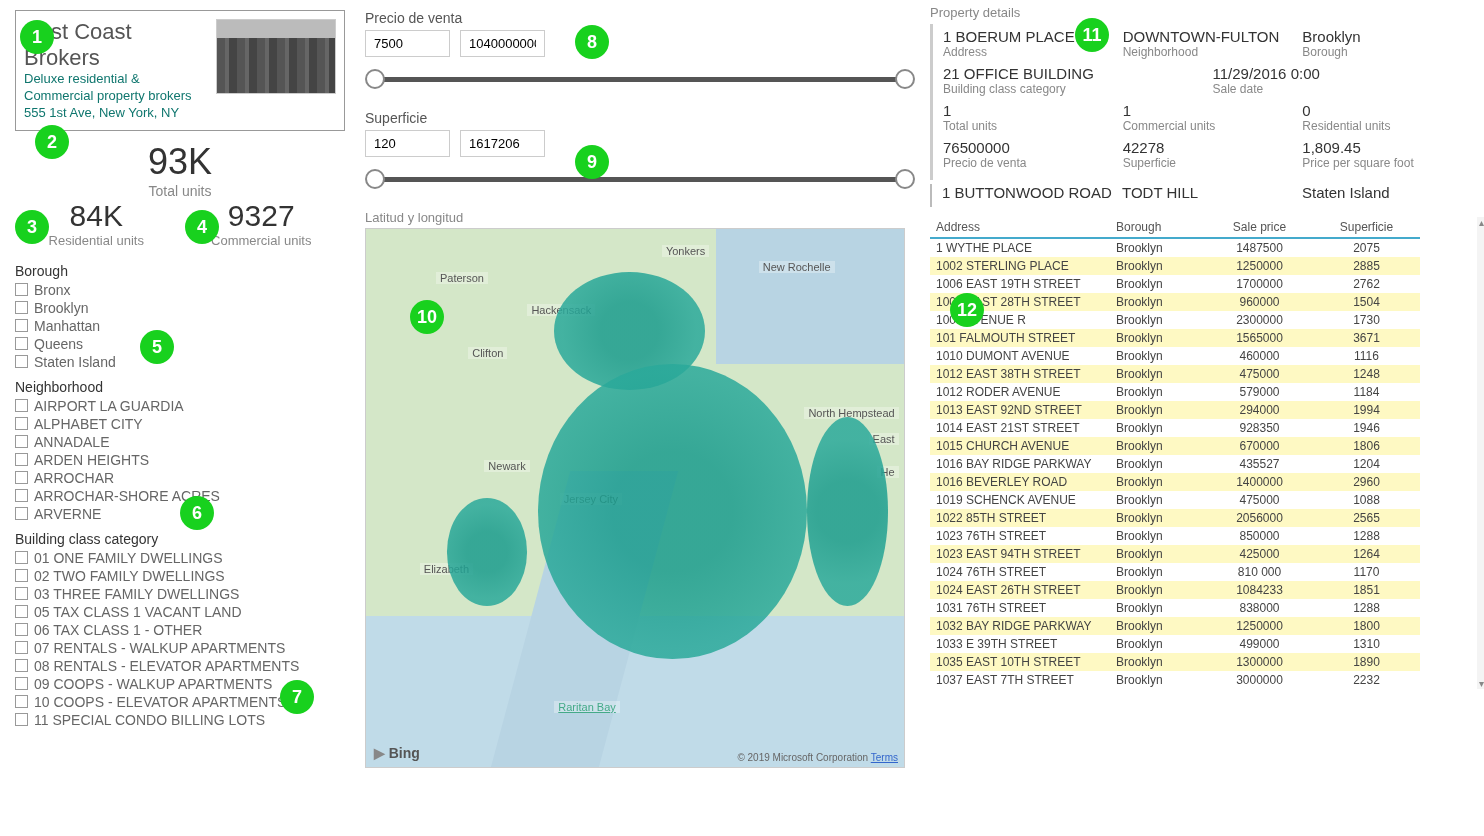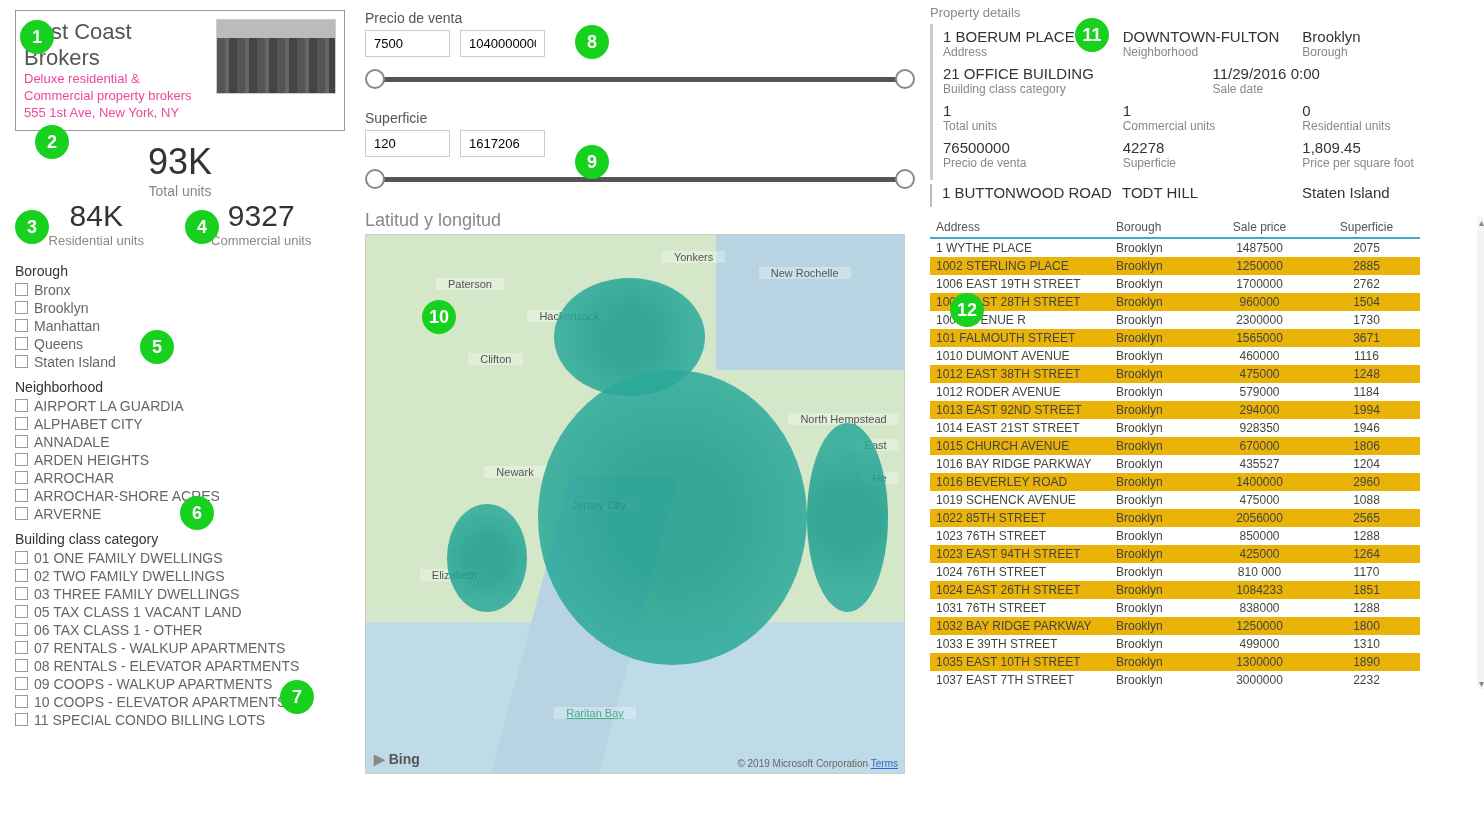--- a/index.html
+++ b/index.html
@@ -5,58 +5,58 @@
 * { box-sizing: border-box; margin: 0; padding: 0; }
 body { font-family: 'Segoe UI', Arial, sans-serif; font-size: 13px; color: #333; background: #fff; width: 1484px; height: 836px; position: relative; overflow: hidden; }
 .container { display: flex; height: 100%; }
 .left-col { width: 360px; padding: 10px 15px; }
 .mid-col { width: 560px; padding: 10px 5px; }
 .right-col { flex: 1; padding: 5px 10px; }
 
 .header-card { border: 1px solid #999; padding: 8px; display: flex; gap: 8px; margin-bottom: 10px; }
 .header-text { flex: 1; }
 .company-name { font-size: 22px; color: #555; font-weight: 300; }
-.company-sub { font-size: 13px; color: #ec4899; line-height: 1.3; }
+.company-sub { font-size: 13px; color: #0f766e; line-height: 1.3; }
 .city-img { width: 120px; height: 75px; background: linear-gradient(#bbb 40%, #888 60%, #666); border: 1px solid #ccc; position: relative; }
 .city-img::before { content:''; position:absolute; bottom:0; left:0; right:0; height:55px; background: repeating-linear-gradient(90deg, #555 0 8px, #666 8px 12px, #444 12px 20px); }
 .kpi-big { text-align:center; }
 .kpi-val { font-size: 36px; font-weight: 300; color: #333; }
 .kpi-lbl { font-size: 14px; color: #888; }
 .kpi-sub-row { display:flex; justify-content:space-around; margin-bottom:15px; }
 .kpi-sub { text-align:center; }
 .kpi-sub-val { font-size: 30px; font-weight: 400; color:#333; }
 .kpi-sub-lbl { font-size:13px; color:#888; }
 
 .badge { position:absolute; width:34px; height:34px; border-radius:50%; background:#18d11e; color:#fff; font-weight:bold; font-size:18px; display:flex; align-items:center; justify-content:center; z-index:10; }
 .b1{top:20px;left:20px}.b2{top:125px;left:35px}.b3{top:210px;left:15px}.b4{top:210px;left:185px}
 .b5{top:330px;left:140px}.b6{top:496px;left:180px}.b7{top:680px;left:280px}
-.b8{top:25px;left:575px}.b9{top:145px;left:575px}.b10{top:300px;left:422px}
+.b8{top:25px;left:575px}.b9{top:145px;left:575px}.b10{top:300px;left:410px}
 .b11{top:18px;left:1075px}.b12{top:293px;left:950px}
 
 .slicer-title { font-size:14px; color:#333; margin: 2px 0; }
 .slicer-list { margin-bottom:8px; max-height:140px; overflow:hidden; }
 .slicer-list.tall { max-height:250px; }
 .slicer-item { display:flex; align-items:center; gap:6px; padding:1px 0; color:#666; font-size:14px; }
 .cb { width:13px; height:13px; border:1px solid #999; flex-shrink:0; }
 
 .range-lbl { color:#555; font-size:14px; margin-bottom:4px; }
 .range-inputs { display:flex; gap:10px; margin-bottom:8px; }
 .range-inputs input { width:85px; padding:5px 8px; border:1px solid #ccc; font-size:13px; }
 .range-track { position:relative; height:30px; margin-bottom:15px; }
 .track-line { position:absolute; top:12px; left:10px; right:10px; height:5px; background:#555; border-radius:3px; }
 .thumb { position:absolute; top:4px; width:20px; height:20px; border:2px solid #888; border-radius:50%; background:#fff; }
 .thumb.l{left:0}.thumb.r{right:0}
 
-.map-label { color:#888; font-size:18px; margin-bottom:3px; }
+.map-label { color:#888; font-size:13px; margin-bottom:3px; }
 .map-box { width:540px; height:540px; border:1px solid #ccc; position:relative; background:#d4e7c8; overflow:hidden; }
 .water { position:absolute; background:#b8d4e3; }
 .w1{top:45%; left:30%; width:20%; height:60%; transform:skew(-15deg);}
 .w2{top:0; right:0; width:35%; height:25%;}
 .w3{bottom:0; left:0; width:100%; height:28%; background:#c0dbe8;}
-.city-label{position:absolute; font-size:11px; color:#555; background:rgba(255,255,255,0.3); padding:0 12px;}
+.city-label{position:absolute; font-size:11px; color:#555; background:rgba(255,255,255,0.3); padding:0 4px;}
 .dot-cluster{position:absolute; border-radius:50%; background:radial-gradient(circle, #1a9c8d 30%, #2aa99a 70%); opacity:0.85;}
 .dc1{top:8%; left:35%; width:28%; height:22%;}
 .dc2{top:25%; left:32%; width:50%; height:55%;}
 .dc3{top:50%; left:15%; width:15%; height:20%;}
 .dc4{top:35%; right:3%; width:15%; height:35%;}
 .bing-logo { position:absolute; bottom:6px; left:8px; font-size:14px; font-weight:bold; color:#555; }
 .bing-logo::before{content:'▶ '; color:#888;}
 .map-credit { position:absolute; bottom:4px; right:6px; font-size:10px; color:#666; }
 .map-credit a{color:#36c;text-decoration:underline;}
 
@@ -66,21 +66,21 @@
 .detail-cell{flex:1;}
 .detail-val{font-size:15px; color:#333;}
 .detail-lbl{font-size:12px; color:#888; margin-bottom:6px;}
 .detail-sep{border-left:2px solid #bbb; margin:4px 0; padding-left:10px;}
 
 .tbl-wrap{margin-top:10px; position:relative;}
 .tbl{width:490px; border-collapse:collapse; font-size:12px;}
 .tbl th{text-align:left; padding:3px 6px; color:#555; font-weight:normal; border-bottom:2px solid #4ac;}
 .tbl th.r,.tbl td.r{text-align:center;}
 .tbl td{padding:2px 6px; color:#444;}
-.tbl tr.odd td{background:#eab308;}
+.tbl tr.odd td{background:#fef9c3;}
 .scrollbar{position:absolute; right:-18px; top:0; bottom:0; width:15px; background:#f4f4f4;}
 .scroll-up,.scroll-dn{position:absolute; left:2px; font-size:10px; color:#888;}
 .scroll-up{top:0}.scroll-dn{bottom:0}
 </style>
 </head>
 <body>
 
 <div class="badge b1">1</div>
 <div class="badge b2">2</div>
 <div class="badge b3">3</div>

